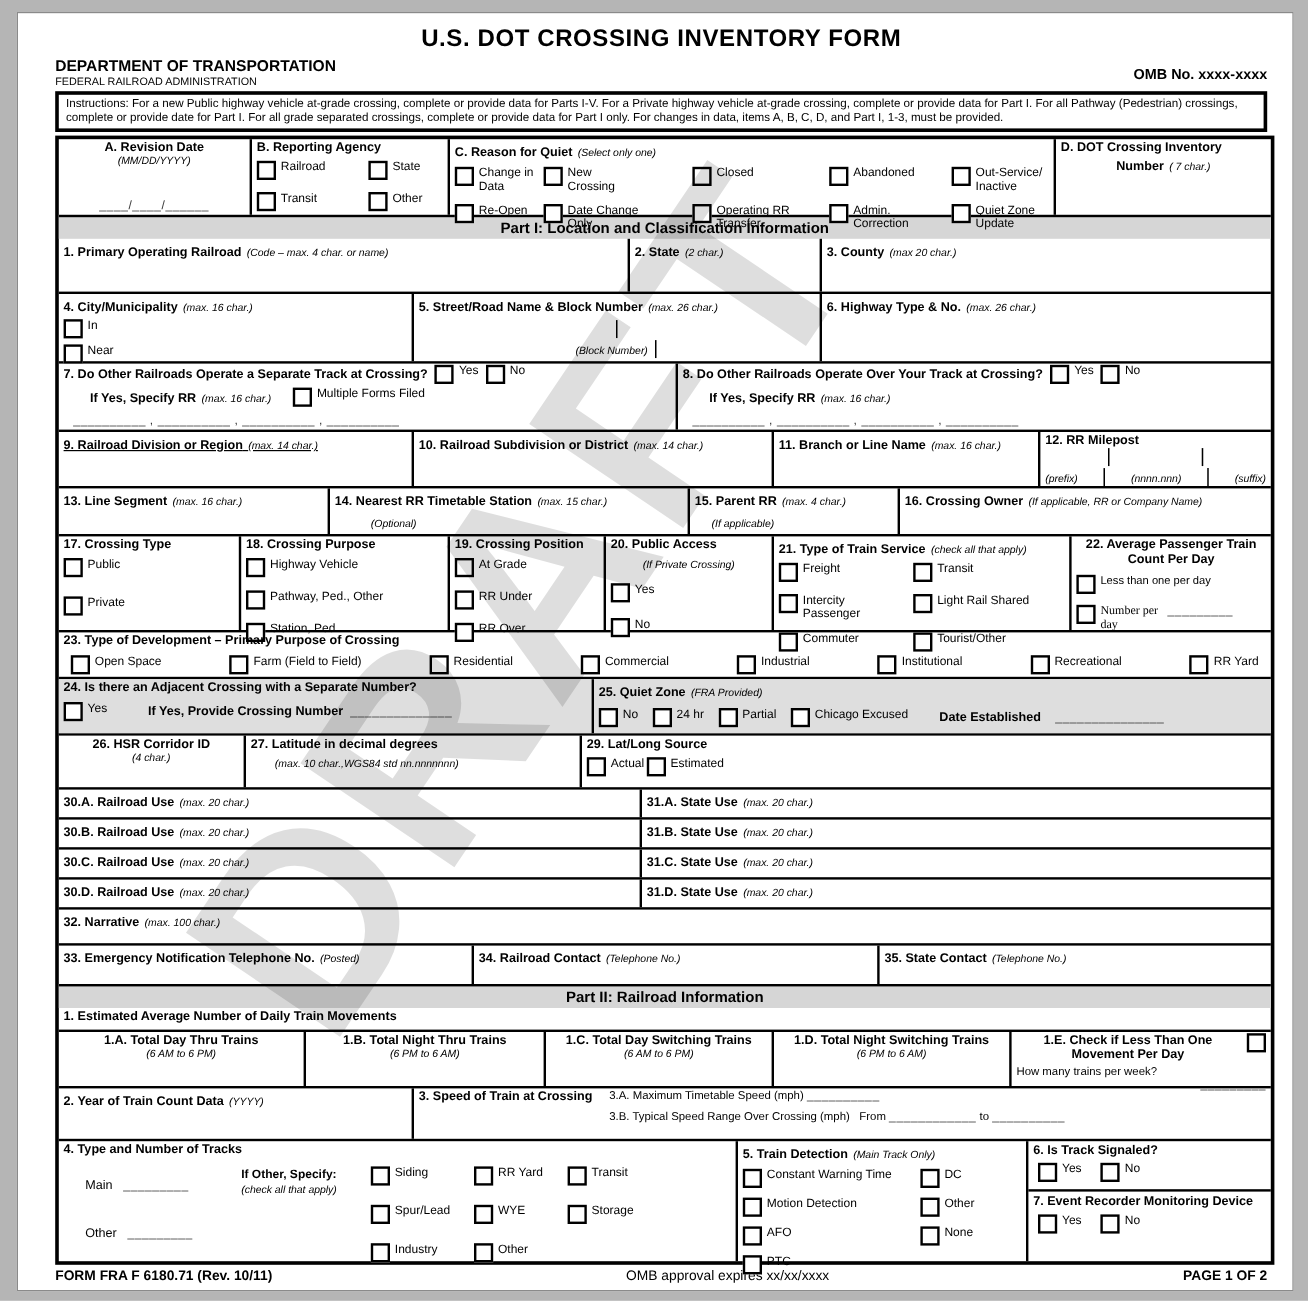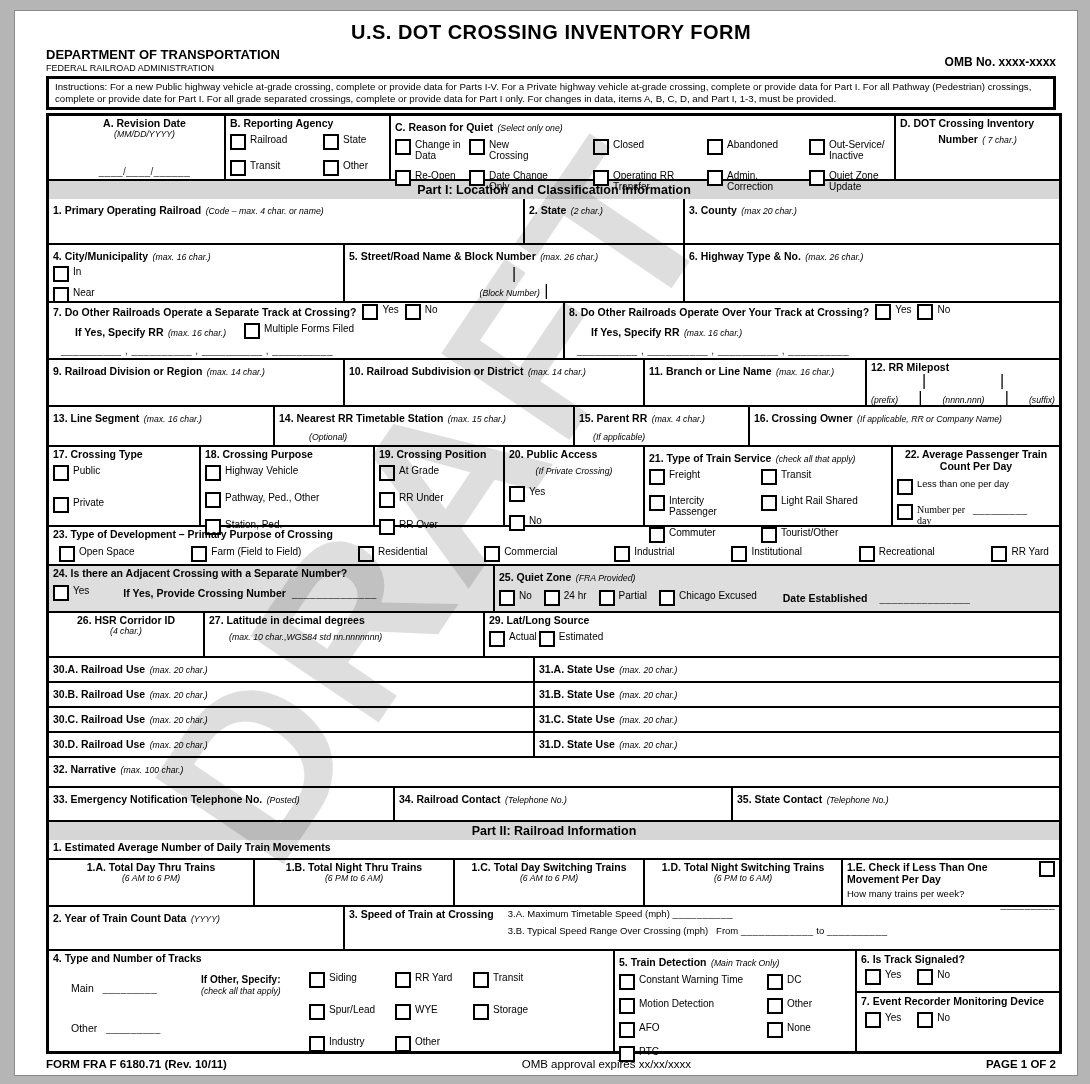--- a/index.html
+++ b/index.html
@@ -18,21 +18,21 @@
   .cell:first-child{border-left:none;}
   .band{background:#d6d6d6;text-align:center;font-weight:bold;font-size:12.5px;padding:2px 0;border-top:2px solid #000;}
   .lbl{font-weight:bold;font-size:10.5px;line-height:1.15;}
   .sub{font-style:italic;font-weight:normal;font-size:8.7px;}
   .sm{font-size:9.5px;}
   .box{width:12px;height:12px;border:2px solid #000;display:inline-block;background:#fff;flex:0 0 auto;}
   .cb{display:inline-flex;align-items:flex-start;gap:4px;font-size:10px;line-height:1.1;}
   .cbl{font-size:10px;line-height:1.1;}
   .blank{color:#333;letter-spacing:.5px;font-size:10px;white-space:nowrap;}
   .gray{background:#dedede;}
-  .h-ad{height:63px;padding-left:16px;}.h1{height:44px;}.h4{height:56px;}.h7{height:55px;}.h9{height:45px;}
+  .h-ad{height:63px;}.h1{height:44px;}.h4{height:56px;}.h7{height:55px;}.h9{height:45px;}
   .h13{height:38px;}.h17{height:78px;}.h23{height:37px;}.h24{height:45px;}.h26{height:43px;}
   .h30{height:23px;}.h32{height:28px;}.h33{height:32px;}
   .hII1{height:18px;}.hII1a{height:45px;}.hII2{height:42px;}.hII4{height:100px;}
   .wm{position:absolute;left:-40px;top:360px;width:920px;text-align:center;font-size:225px;font-weight:bold;letter-spacing:8px;color:rgba(0,0,0,0.13);transform:rotate(-56deg);pointer-events:none;z-index:5;}
   .foot{display:flex;justify-content:space-between;align-items:baseline;margin-top:4px;font-size:11.5px;}
   .b{font-weight:bold;}
   .mt-auto{margin-top:auto;}
   .cgrid{display:grid;grid-template-columns:72px 122px 112px 100px 1fr;row-gap:9px;column-gap:2px;margin-top:4px;}
   .vopts{display:flex;flex-direction:column;gap:8px;margin-top:5px;}
   .g2{display:grid;grid-template-columns:112px 1fr;row-gap:7px;margin-top:3px;}
@@ -203,21 +203,21 @@
               </span>
         </div>
         <div style="margin-top:2px;padding-left:22px;">
           <span class="lbl">If Yes, Specify RR</span> <span class="sub">(max. 16 char.)</span>
         </div>
         <div class="blank mt-auto" style="padding-left:8px;">__________ ,  __________ ,  __________ ,  __________</div>
       </div>
     </div>
 
     <div class="row h9">
-      <div class="cell" style="flex:0 0 294px;">
+      <div class="cell" style="flex:0 0 294px;text-decoration:underline;">
         <div><span class="lbl">9. Railroad Division or Region</span> <span class="sub">(max. 14 char.)</span></div>
       </div>
       <div class="cell" style="flex:0 0 300px;">
         <div><span class="lbl">10. Railroad Subdivision or District</span> <span class="sub">(max. 14 char.)</span></div>
       </div>
       <div class="cell" style="flex:0 0 222px;">
         <div><span class="lbl">11. Branch or Line Name</span> <span class="sub">(max. 16 char.)</span></div>
       </div>
       <div class="cell" style="flex:1;">
         <span class="lbl">12. RR Milepost</span>
@@ -530,21 +530,21 @@
       </div>
       <div class="cell" style="flex:0 0 190px;align-items:center;">
         <span class="lbl" style="text-align:center;">1.C. Total Day Switching Trains</span>
         <span class="sub">(6 AM to 6 PM)</span>
       </div>
       <div class="cell" style="flex:0 0 198px;align-items:center;">
         <span class="lbl" style="text-align:center;">1.D. Total Night Switching Trains</span>
         <span class="sub">(6 PM to 6 AM)</span>
       </div>
       <div class="cell" style="flex:1;">
-        <div style="display:flex;gap:6px;align-items:flex-start;">
+        <div style="display:flex;gap:6px;align-items:flex-start;text-align:center;">
           <span class="lbl" style="flex:1;">1.E.  Check if Less Than One Movement Per Day</span>
           <span class="box"></span>
         </div>
         <div class="sm" style="margin-top:3px;">How many trains per week?</div>
         <div class="blank mt-auto" style="text-align:right;">_________</div>
       </div>
     </div>
 
     <div class="row hII2">
       <div class="cell" style="flex:0 0 294px;">

